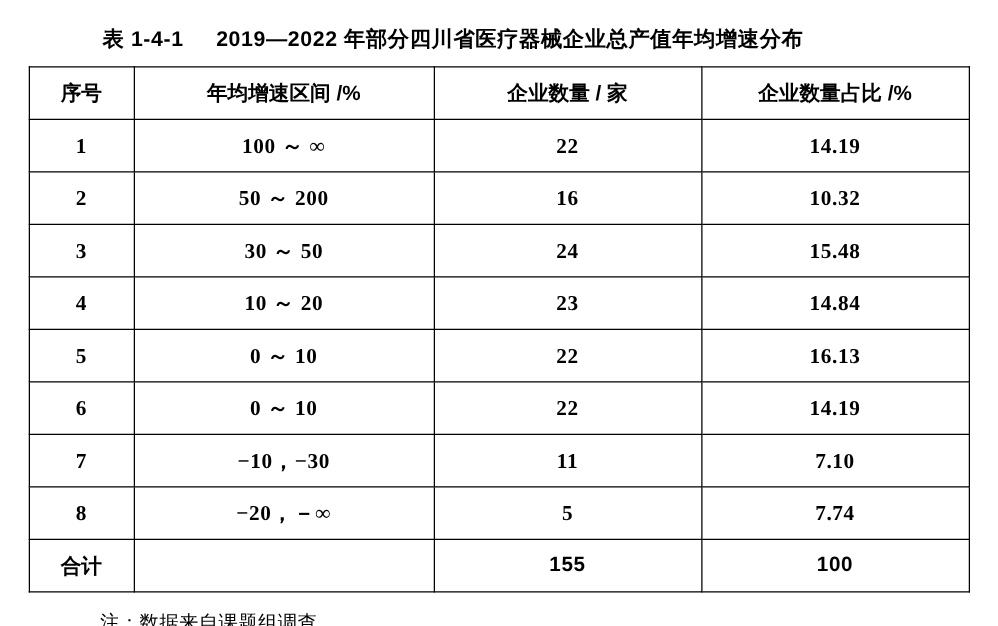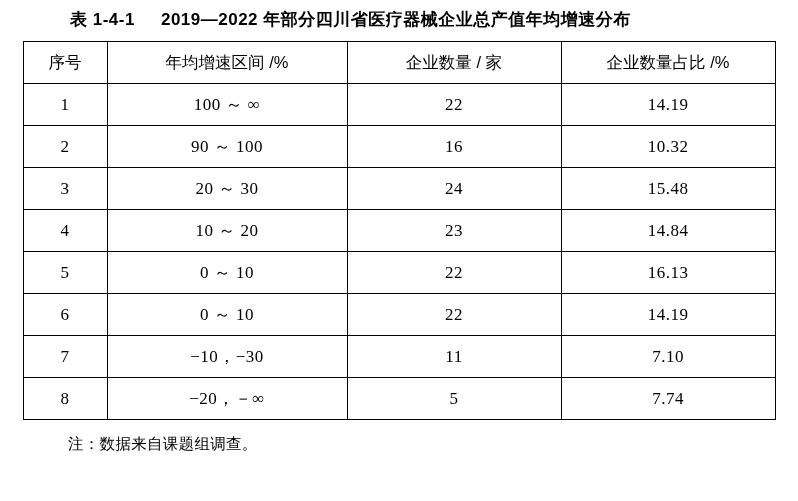--- a/index.html
+++ b/index.html
@@ -12,21 +12,21 @@
     height: 501px;
     font-family: "Liberation Serif", "DejaVu Serif", serif;
     color: #000000;
     overflow: hidden;
   }
   .page {
     position: relative;
     width: 798px;
     height: 501px;
     box-sizing: border-box;
-    padding: 0;
+    padding: 12px;
   }
   .table-caption {
     font-family: "Liberation Sans", "DejaVu Sans", sans-serif;
     font-size: 17px;
     font-weight: bold;
     text-align: left;
     padding: 8px 0 10px 70px;
     letter-spacing: 0.5px;
     white-space: nowrap;
   }
@@ -39,21 +39,21 @@
     margin: 0 auto;
     table-layout: fixed;
   }
   table.data-table td,
   table.data-table th {
     border-left: 1px solid #000;
     border-right: 1px solid #000;
     text-align: center;
     vertical-align: middle;
     font-size: 17px;
-    font-weight: normal;
+    font-weight: bold;
     height: 41px;
     padding: 0;
   }
   table.data-table tr.head-row th {
     border-top: 1.6px solid #000;
     border-bottom: 1px solid #000;
     font-family: "Liberation Sans", "DejaVu Sans", sans-serif;
     font-size: 16.5px;
   }
   table.data-table tr.head-row th:first-child,
@@ -120,27 +120,27 @@
     </thead>
     <tbody>
       <tr class="body-row">
         <td class="num">1</td>
         <td class="num">100 ～ ∞</td>
         <td class="num">22</td>
         <td class="num">14.19</td>
       </tr>
       <tr class="body-row">
         <td class="num">2</td>
-        <td class="num">90 ～ 100</td>
+        <td class="num">50 ～ 200</td>
         <td class="num">16</td>
         <td class="num">10.32</td>
       </tr>
       <tr class="body-row">
         <td class="num">3</td>
-        <td class="num">20 ～ 30</td>
+        <td class="num">30 ～ 50</td>
         <td class="num">24</td>
         <td class="num">15.48</td>
       </tr>
       <tr class="body-row">
         <td class="num">4</td>
         <td class="num">10 ～ 20</td>
         <td class="num">23</td>
         <td class="num">14.84</td>
       </tr>
       <tr class="body-row">
@@ -160,18 +160,24 @@
         <td class="num">−10，−30</td>
         <td class="num">11</td>
         <td class="num">7.10</td>
       </tr>
       <tr class="body-row">
         <td class="num">8</td>
         <td class="num">−20，－∞</td>
         <td class="num">5</td>
         <td class="num">7.74</td>
       </tr>
+      <tr class="total-row">
+        <td class="cell-cn">合计</td>
+        <td class="blank-cell"></td>
+        <td class="num">155</td>
+        <td class="num">100</td>
+      </tr>
     </tbody>
   </table>
 
   <div class="note">注：数据来自课题组调查。</div>
 
 </div>
 
 </body></html>

